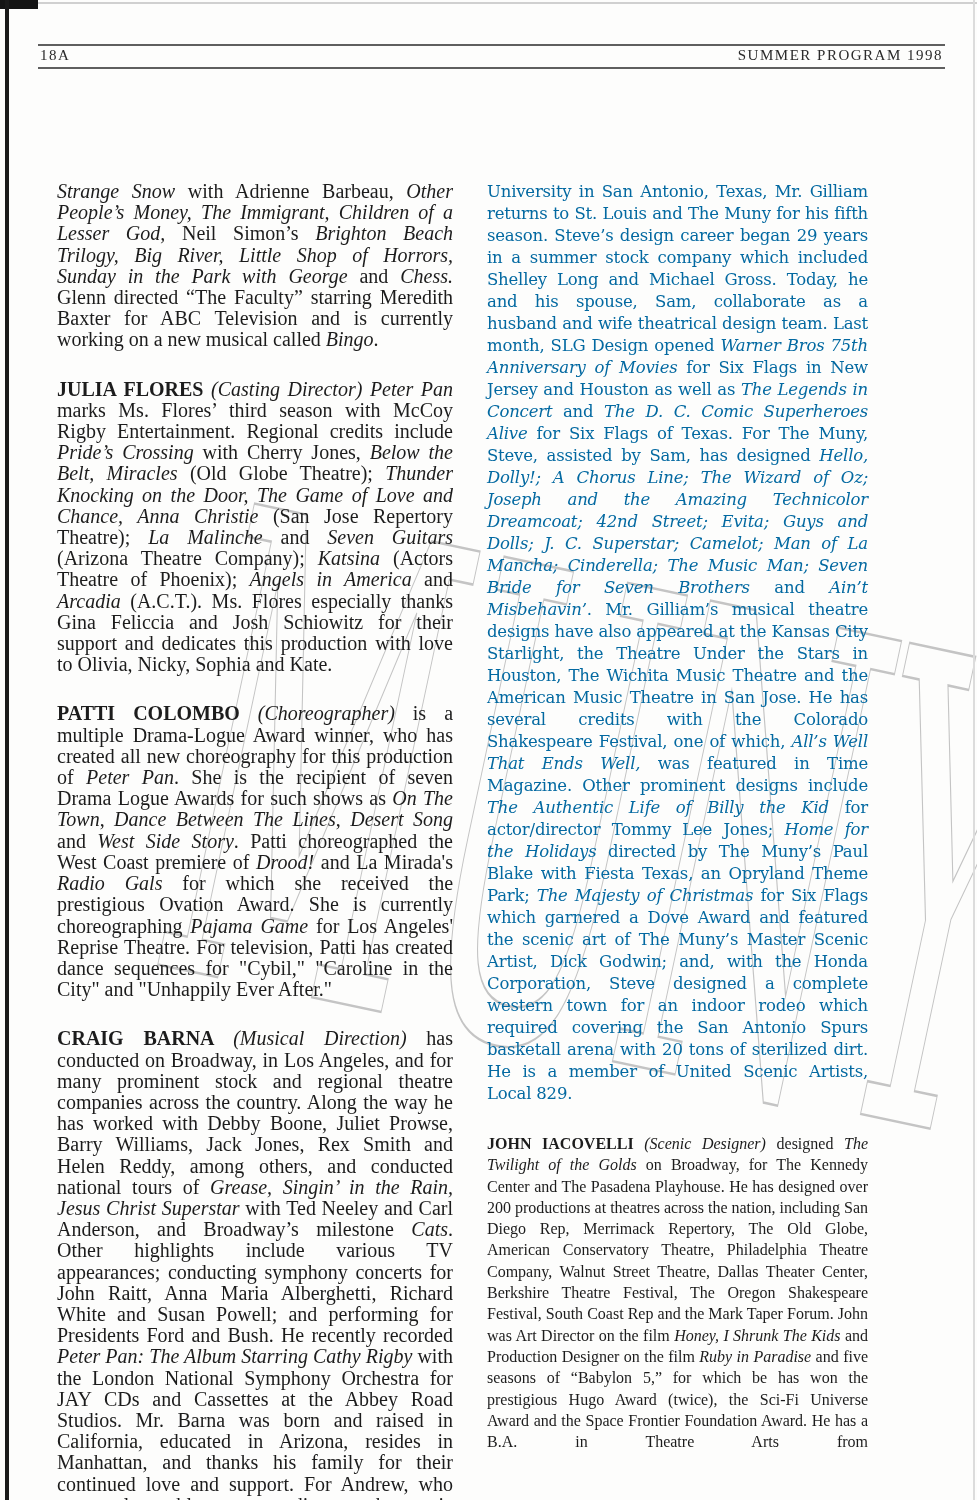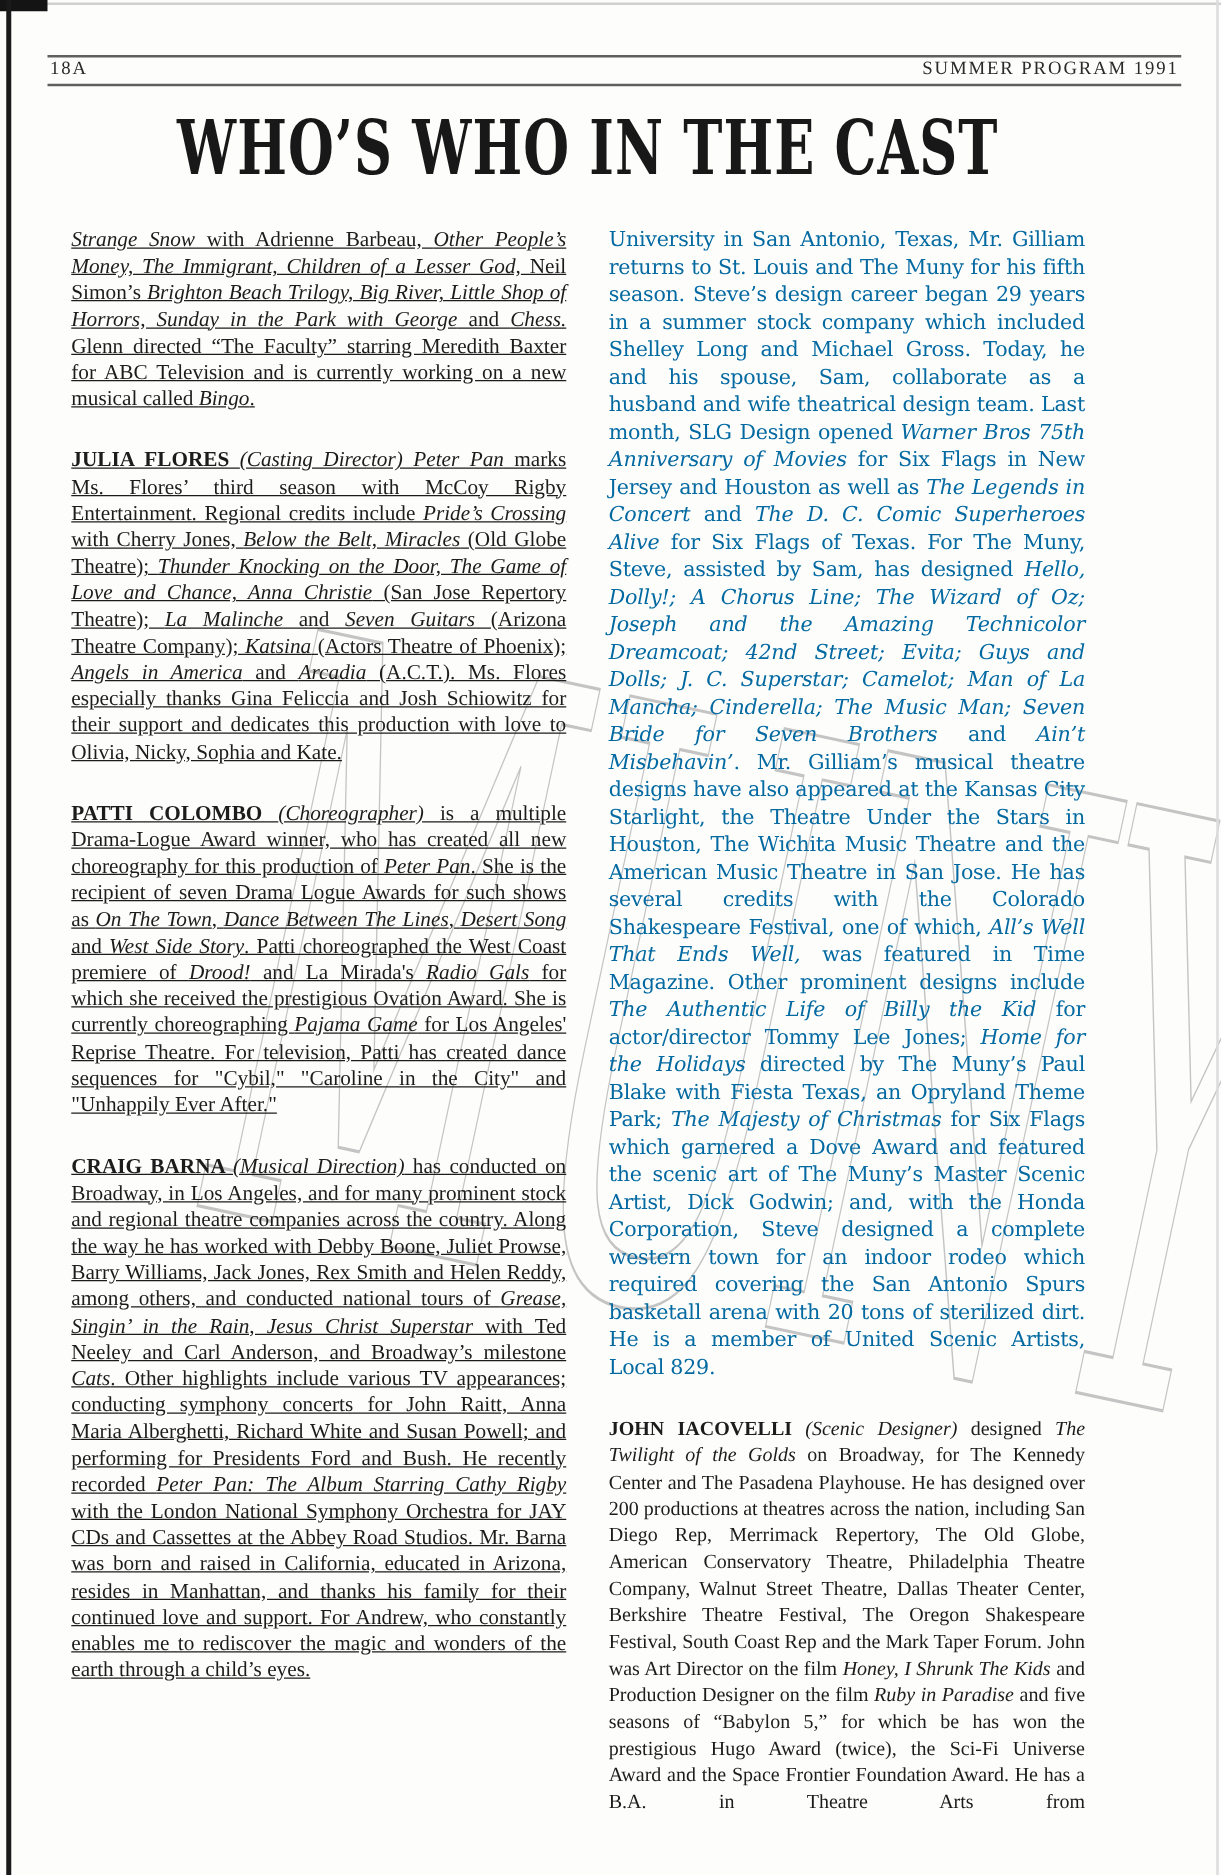--- a/index.html
+++ b/index.html
@@ -21,21 +21,21 @@
          line-height:1;letter-spacing:1px;color:#181818;transform:scale(0.78,1.12);transform-origin:center top;
          white-space:nowrap;}
   
   .wm{position:absolute;top:0;left:0;z-index:0;}
   
   .cols{position:absolute;top:181px;left:57px;width:811px;display:flex;gap:34px;z-index:1;}
   .col-left{width:396px;}
   .col-right{width:381px;}
   p{margin:0 0 28px 0;text-align:justify;}
   p:last-child{margin-bottom:0;margin-top:19px;}
-  .times{font-size:17px;line-height:21.2px;color:#1c1c1c;text-decoration:underline;}
+  .times{font-size:20px;line-height:21.2px;color:#1c1c1c;}
   .times-sm{font-size:16px;line-height:21.3px;color:#1c1c1c;}
   .pala{font-family:"DejaVu Serif",serif;font-size:16.5px;line-height:22px;color:#0369a1;
         letter-spacing:-0.2px;}
   .cont{text-align-last:justify;}
   .b{font-weight:bold;}
   .i{font-style:italic;}
 </style>
 </head>
 <body>
 
@@ -45,26 +45,23 @@
   <div class="scan-corner"></div>
   <div class="scan-left-edge"></div>
   <div class="scan-right-edge"></div>
 
   <svg class="wm" width="977" height="1500" viewBox="0 0 977 1500" aria-hidden="true">
     <text transform="translate(560,1050) rotate(12) scale(1,1.9)" text-anchor="middle" x="0" y="0" font-family="DejaVu Serif, serif" font-size="340" textLength="850" lengthAdjust="spacingAndGlyphs" fill="none" stroke-width="2" vector-effect="non-scaling-stroke" stroke="#c4c4c4">MUNY</text>
   </svg>
 
   <div class="hdr">
     <span>18A</span>
-    <span>SUMMER PROGRAM 1991</span>
+    <span>SUMMER PROGRAM 1998</span>
   </div>
 
-  <div class="title-wrap">
-    <span class="title">WHO’S WHO IN THE CAST</span>
-  </div>
 
   <div class="cols">
     <div class="col-left">
       <p class="times"><span class="i">Strange Snow</span><span> with Adrienne Barbeau, </span><span class="i">Other People’s Money, The Immigrant, Children of a Lesser God,</span><span> Neil Simon’s </span><span class="i">Brighton Beach Trilogy, Big River, Little Shop of Horrors, Sunday in the Park with George</span><span> and </span><span class="i">Chess.</span><span> Glenn directed “The Faculty” starring Meredith Baxter for ABC Television and is currently working on a new musical called </span><span class="i">Bingo</span><span>.</span></p>
       <p class="times"><span class="b">JULIA FLORES </span><span class="i">(Casting Director) Peter Pan</span><span> marks Ms. Flores’ third season with McCoy Rigby Entertainment. Regional credits include </span><span class="i">Pride’s Crossing</span><span> with Cherry Jones, </span><span class="i">Below the Belt, Miracles</span><span> (Old Globe Theatre); </span><span class="i">Thunder Knocking on the Door, The Game of Love and Chance, Anna Christie</span><span> (San Jose Repertory Theatre); </span><span class="i">La Malinche</span><span> and </span><span class="i">Seven Guitars</span><span> (Arizona Theatre Company); </span><span class="i">Katsina</span><span> (Actors Theatre of Phoenix); </span><span class="i">Angels in America</span><span> and </span><span class="i">Arcadia</span><span> (A.C.T.). Ms. Flores especially thanks Gina Feliccia and Josh Schiowitz for their support and dedicates this production with love to Olivia, Nicky, Sophia and Kate.</span></p>
       <p class="times"><span class="b">PATTI COLOMBO </span><span class="i">(Choreographer)</span><span> is a multiple Drama-Logue Award winner, who has created all new choreography for this production of </span><span class="i">Peter Pan</span><span>. She is the recipient of seven Drama Logue Awards for such shows as </span><span class="i">On The Town</span><span>, </span><span class="i">Dance Between The Lines</span><span>, </span><span class="i">Desert Song</span><span> and </span><span class="i">West Side Story</span><span>. Patti choreographed the West Coast premiere of </span><span class="i">Drood!</span><span> and La Mirada's </span><span class="i">Radio Gals</span><span> for which she received the prestigious Ovation Award. She is currently choreographing </span><span class="i">Pajama Game</span><span> for Los Angeles' Reprise Theatre. For television, Patti has created dance sequences for "Cybil," "Caroline in the City" and "Unhappily Ever After."</span></p>
       <p class="times"><span class="b">CRAIG BARNA </span><span class="i">(Musical Direction)</span><span> has conducted on Broadway, in Los Angeles, and for many prominent stock and regional theatre companies across the country. Along the way he has worked with Debby Boone, Juliet Prowse, Barry Williams, Jack Jones, Rex Smith and Helen Reddy, among others, and conducted national tours of </span><span class="i">Grease, Singin’ in the Rain, Jesus Christ Superstar</span><span> with Ted Neeley and Carl Anderson, and Broadway’s milestone </span><span class="i">Cats</span><span>. Other highlights include various TV appearances; conducting symphony concerts for John Raitt, Anna Maria Alberghetti, Richard White and Susan Powell; and performing for Presidents Ford and Bush. He recently recorded </span><span class="i">Peter Pan: The Album Starring Cathy Rigby</span><span> with the London National Symphony Orchestra for JAY CDs and Cassettes at the Abbey Road Studios. Mr. Barna was born and raised in California, educated in Arizona, resides in Manhattan, and thanks his family for their continued love and support. For Andrew, who constantly enables me to rediscover the magic and wonders of the earth through a child’s eyes.</span></p>
     </div>
     <div class="col-right">
       <p class="pala"><span>University in San Antonio, Texas, Mr. Gilliam returns to St. Louis and The Muny for his fifth season. Steve’s design career began 29 years in a summer stock company which included Shelley Long and Michael Gross. Today, he and his spouse, Sam, collaborate as a husband and wife theatrical design team. Last month, SLG Design opened </span><span class="i">Warner Bros 75th Anniversary of Movies</span><span> for Six Flags in New Jersey and Houston as well as </span><span class="i">The Legends in Concert</span><span> and </span><span class="i">The D. C. Comic Superheroes Alive</span><span> for Six Flags of Texas. For The Muny, Steve, assisted by Sam, has designed </span><span class="i">Hello, Dolly!; A Chorus Line; The Wizard of Oz; Joseph and the Amazing Technicolor Dreamcoat; 42nd Street; Evita; Guys and Dolls; J. C. Superstar; Camelot; Man of La Mancha; Cinderella; The Music Man; Seven Bride for Seven Brothers</span><span> and </span><span class="i">Ain’t Misbehavin’</span><span>. Mr. Gilliam’s musical theatre designs have also appeared at the Kansas City Starlight, the Theatre Under the Stars in Houston, The Wichita Music Theatre and the American Music Theatre in San Jose. He has several credits with the Colorado Shakespeare Festival, one of which, </span><span class="i">All’s Well That Ends Well,</span><span> was featured in Time Magazine. Other prominent designs include </span><span class="i">The Authentic Life of Billy the Kid</span><span> for actor/director Tommy Lee Jones; </span><span class="i">Home for the Holidays</span><span> directed by The Muny’s Paul Blake with Fiesta Texas, an Opryland Theme Park; </span><span class="i">The Majesty of Christmas</span><span> for Six Flags which garnered a Dove Award and featured the scenic art of The Muny’s Master Scenic Artist, Dick Godwin; and, with the Honda Corporation, Steve designed a complete western town for an indoor rodeo which required covering the San Antonio Spurs basketall arena with 20 tons of sterilized dirt. He is a member of United Scenic Artists, Local 829.</span></p>

